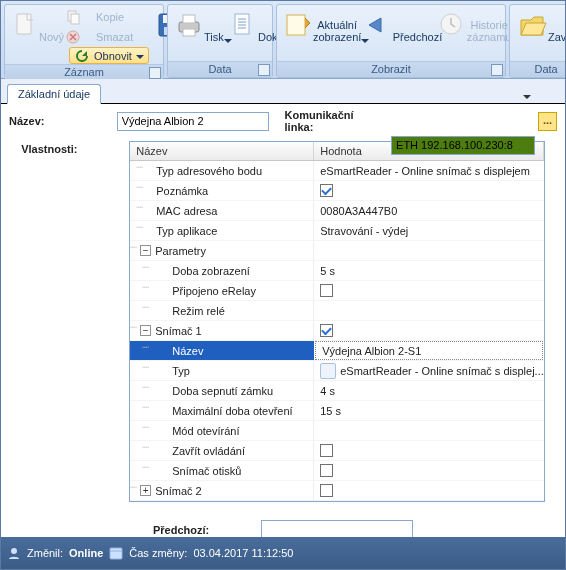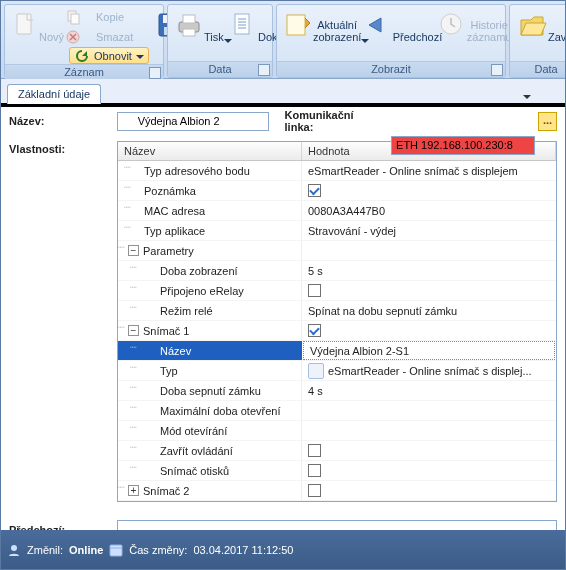--- a/index.html
+++ b/index.html
@@ -16,30 +16,30 @@
   .rbtn .lab { text-align:center; font-size:11px; color:#1b3a63; line-height:12px; }
   .rbtn.disabled .lab { color:#9fb3cc; }
   .rbtn.small { flex-direction:row; align-items:center; min-width:auto; padding:1px 4px; height:17px; }
   .rbtn.small .ico { width:16px; height:16px; margin-right:4px; }
   .rbtn.small.disabled { color:#9fb3cc;gap:11px; }
   .stack { display:flex; flex-direction:column; gap:1px; margin-right:2px; }
   .arrow-down { width:0;height:0;border-left:4px solid transparent;border-right:4px solid transparent;border-top:4px solid #1b3a63; display:inline-block; margin-top:2px;}
   .hover-btn { background:linear-gradient(to bottom,#fff3c4,#ffe08a); border:1px solid #e7b247; border-radius:3px; box-sizing:border-box;margin-left:8px; }
 
   
-  .tabstrip { height:24px; border-bottom:4px solid #000000; position:relative; background:#e8effa; display:flex; align-items:flex-end; padding-left:6px; }
+  .tabstrip { height:24px; border-bottom:1px solid #000000; position:relative; background:#e8effa; display:flex; align-items:flex-end; padding-left:6px; }
   .doctab { background:#fff; border:1px solid #8aa8cc; border-bottom:1px solid #fff; border-radius:3px 3px 0 0; padding:3px 10px; font-size:11px; color:#1b3a63; position:relative; top:1px; }
 
   
-  .form-area { position:absolute; top:106px; left:8px; right:8px; bottom:24px; display:flex; flex-direction:column; }
+  .form-area { position:absolute; top:106px; left:8px; right:8px; bottom:24px; display:flex; flex-direction:column;align-items:center; }
   .row-top { display:flex; align-items:center; height:28px; }
   .lbl-left { width:108px; font-weight:bold; color:#222; }
-  .txt { height:19px; border:1px solid #8aa8cc; background:#fff; box-sizing:border-box; padding:2px 20px; font:inherit; }
+  .txt { height:19px; border:1px solid #8aa8cc; background:#fff; box-sizing:border-box; padding:2px 4px; font:inherit; }
   .combo-wrap { position:relative; display:flex; }
-  .combo { appearance:none; -webkit-appearance:none; border:1px solid #8aa8cc; background:#ef4444; height:19px; padding:1px 18px 1px 4px; font:inherit;margin-top:48px; }
+  .combo { appearance:none; -webkit-appearance:none; border:1px solid #8aa8cc; background:#4d7c0f; height:19px; padding:1px 18px 1px 4px; font:inherit;margin-top:48px; }
   .combo-wrap::after { content:""; position:absolute; right:4px; top:7px; width:0;height:0;border-left:4px solid transparent;border-right:4px solid transparent;border-top:4px solid #333; pointer-events:none; }
   .dots-btn { width:19px; height:19px; border:1px solid #c9a600; background:#ffe48a; margin-left:3px; text-align:center; line-height:15px; font-weight:bold; color:#6a4b00; cursor:pointer; box-sizing:border-box; }
 
   
   .prop-row { display:flex; align-items:flex-start; margin-top:6px; flex:1; min-height:0; }
   .prop-label { width:108px; font-weight:bold; color:#222; padding-top:2px; }
   .grid { flex:1; border:1px solid #8aa8cc; background:#fff; display:flex; flex-direction:column; min-height:0; }
   .grid-head { display:flex; background:linear-gradient(to bottom,#fdfdfd,#ebebeb); border-bottom:1px solid #c7c7c7; }
   .gh { padding:3px 6px; border-right:1px solid #d6d6d6; color:#333; }
   .gh.c1 { width:184px; box-sizing:border-box; }
@@ -58,21 +58,21 @@
   .smallico { width:14px; height:14px; background:#eef3fb;border:1px solid #a8bfdd; border-radius:2px; display:inline-block; margin-right:4px; flex-shrink:0; }
   .grid-body::-webkit-scrollbar { width:16px; }
   .grid-body::-webkit-scrollbar-track { background:#f0f0f0; border-left:1px solid #d9d9d9; }
   .grid-body::-webkit-scrollbar-thumb { background:#cfd7e3; border:1px solid #a9b7cc; }
 
   
   .note-row { display:flex; align-items:center; margin-top:8px; margin-bottom:6px; }
   .note-row .txt { flex:1; }
 
   
-  .status { position:absolute; left:0; right:0; bottom:0; height:39px; background:linear-gradient(to bottom,#4a6c9b,#3b5c87); color:#fff; display:flex; align-items:center; padding:0 6px; font-size:11px; gap:6px; }
+  .status { position:absolute; left:0; right:0; bottom:0; height:32px; background:linear-gradient(to bottom,#4a6c9b,#3b5c87); color:#fff; display:flex; align-items:center; padding:0 6px; font-size:11px; gap:6px; }
   .status .sico { width:14px;height:14px; display:inline-flex; align-items:center; justify-content:center; }
 </style>
 </head>
 <body>
 
 <div class="ribbon">
 
   <div class="group" style="width:160px">
     <div class="group-body">
       <div class="rbtn big-icon disabled">
@@ -292,23 +292,20 @@
             </div>
             <div class="cell-val">
               <span class="chk"></span>
             </div>
           </div>
           <div class="gr">
             <div class="cell-name">
               <span class="indent" style="width: 42px;"><span class="dots-tree" style="padding-left:12px">┈</span></span>
               <span>Režim relé</span>
             </div>
-            <div class="cell-val">
-              <span>Spínat na dobu sepnutí zámku</span>
-            </div>
           </div>
           <div class="gr">
             <div class="cell-name">
               <span class="indent" style="width: 10px;"><span class="dots-tree" style="padding-left:0px">┈</span></span>
               <span class="exp">−</span>
               <span>Snímač 1</span>
             </div>
             <div class="cell-val">
               <span class="chk checked"></span>
             </div>
@@ -338,20 +335,23 @@
               <span>Doba sepnutí zámku</span>
             </div>
             <div class="cell-val">
               <span>4 s</span>
             </div>
           </div>
           <div class="gr">
             <div class="cell-name">
               <span class="indent" style="width: 42px;"><span class="dots-tree" style="padding-left:12px">┈</span></span>
               <span>Maximální doba otevření</span>
+            </div>
+            <div class="cell-val">
+              <span>15 s</span>
             </div>
           </div>
           <div class="gr">
             <div class="cell-name">
               <span class="indent" style="width: 42px;"><span class="dots-tree" style="padding-left:12px">┈</span></span>
               <span>Mód otevírání</span>
             </div>
             <div class="cell-val">
               <span></span>
             </div>

